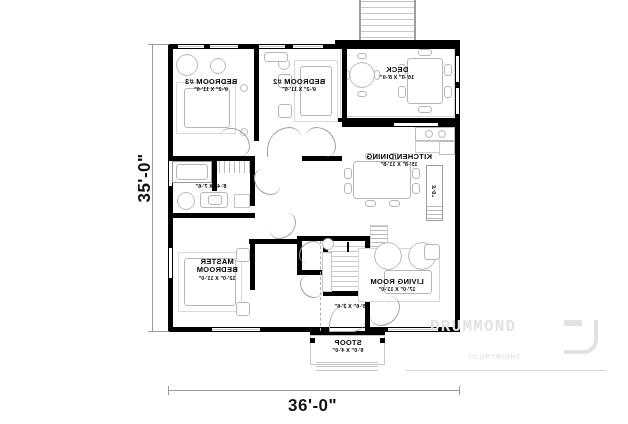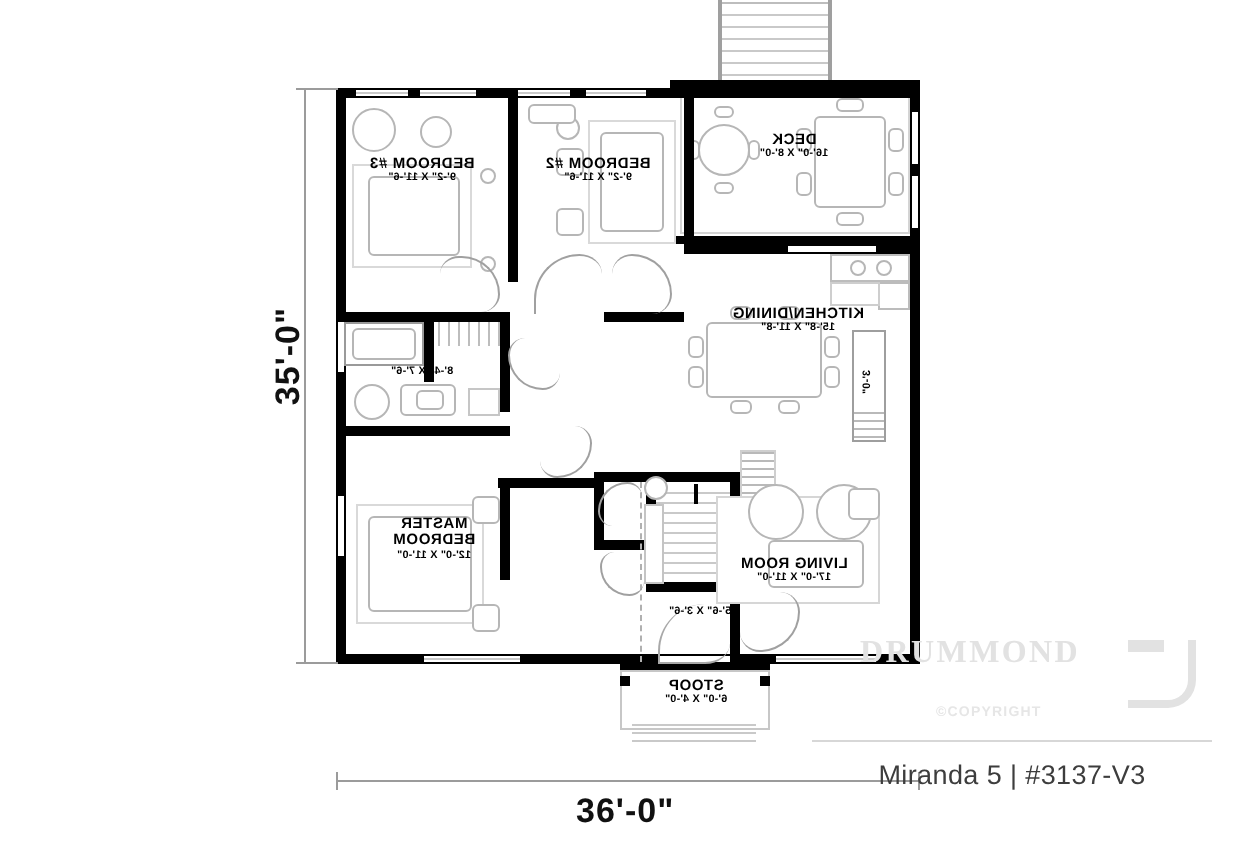--- a/index.html
+++ b/index.html
@@ -58,21 +58,21 @@
   #titlebar .t {
     font-size:13.5px; color:#3d3d3d; font-family:"Liberation Sans", sans-serif;
     letter-spacing:0.2px; white-space:nowrap;
   }
   #titlerule { position:absolute; left:406px; top:370px; width:200px; height:1px; background:#d7d7d7; }
 
   
   #logo { position:absolute; left:404px; top:318px; width:208px; height:52px; }
   #logo .l1, #logo .l2 {
     position:absolute; color:#e2e2e2; font-weight:bold;
-    font-family:Liberation Serif, serif; letter-spacing:1.2px; white-space:nowrap;
+    font-family:Liberation Mono, monospace; letter-spacing:1.2px; white-space:nowrap;
   }
   #logo .l1 { left:26px; top:0px; font-size:16px; }
   #logo .l2 { left:8px; top:16px; font-size:16px; }
   #logo .l3 {
     position:absolute; left:64px; top:35px; font-size:7px; color:#e6e6e6;
     font-weight:bold; letter-spacing:0.6px; font-family:"Liberation Sans", sans-serif;
   }
   #logo .swoosh {
     position:absolute; left:160px; top:2px; width:34px; height:34px;
     border:4px solid #e2e2e2; border-top:none; border-left:none;
@@ -336,17 +336,14 @@
   <div class="dimtext" style="left:288px;top:396px;font-size:17px;">36'-0"</div>
 
   <div id="logo">
     <div class="l1">DRUMMOND</div>
     <div class="l3">©COPYRIGHT</div>
     <div class="swoosh"></div>
     <div class="swoosh2"></div>
   </div>
 
   <div id="titlerule"></div>
-  <div id="titlebar">
-    <span class="t">Miranda 5 | #3137-V3</span>
-  </div>
 
 </div>
 
 </body></html>

